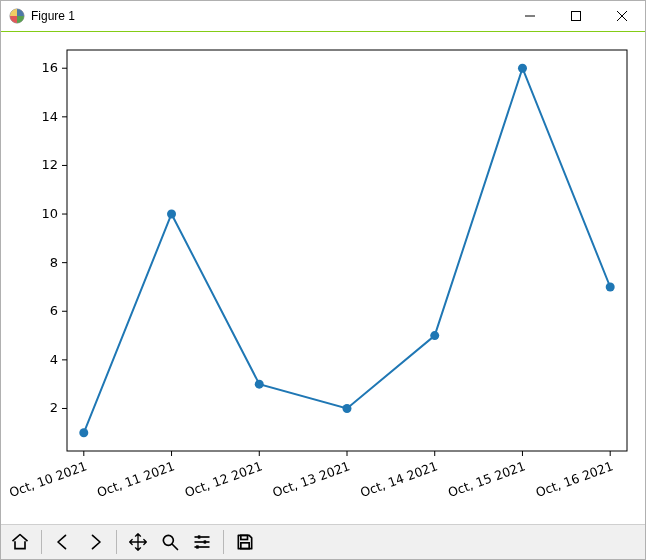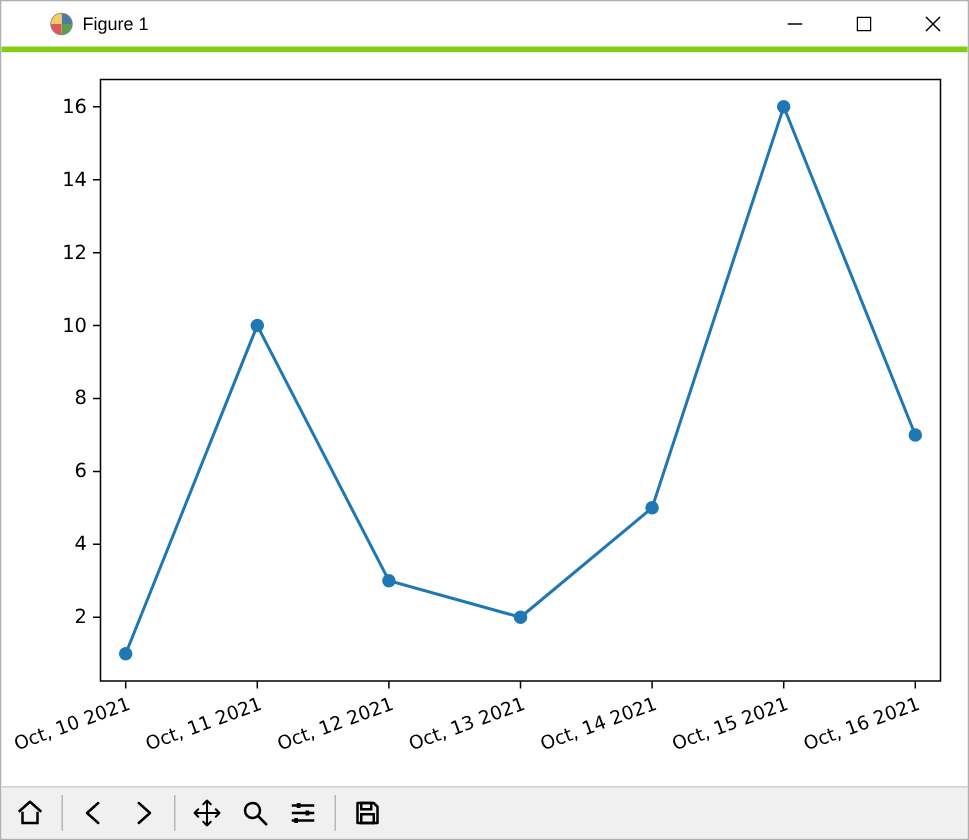--- a/index.html
+++ b/index.html
@@ -20,22 +20,21 @@
     box-sizing: border-box;
     display: flex;
     flex-direction: column;
   }
   
   .titlebar {
     height: 30px;
     display: flex;
     align-items: center;
     background: #fff;
-    border-bottom: 4px solid #84cc16;
-    padding-left: 24px;
+    border-bottom: 1px solid #84cc16;
   }
   .titlebar .app-icon {
     width: 16px;
     height: 16px;
     margin: 0 6px 0 8px;
   }
   .titlebar .title {
     flex: 0 0 auto;
     color: #000;
   }

